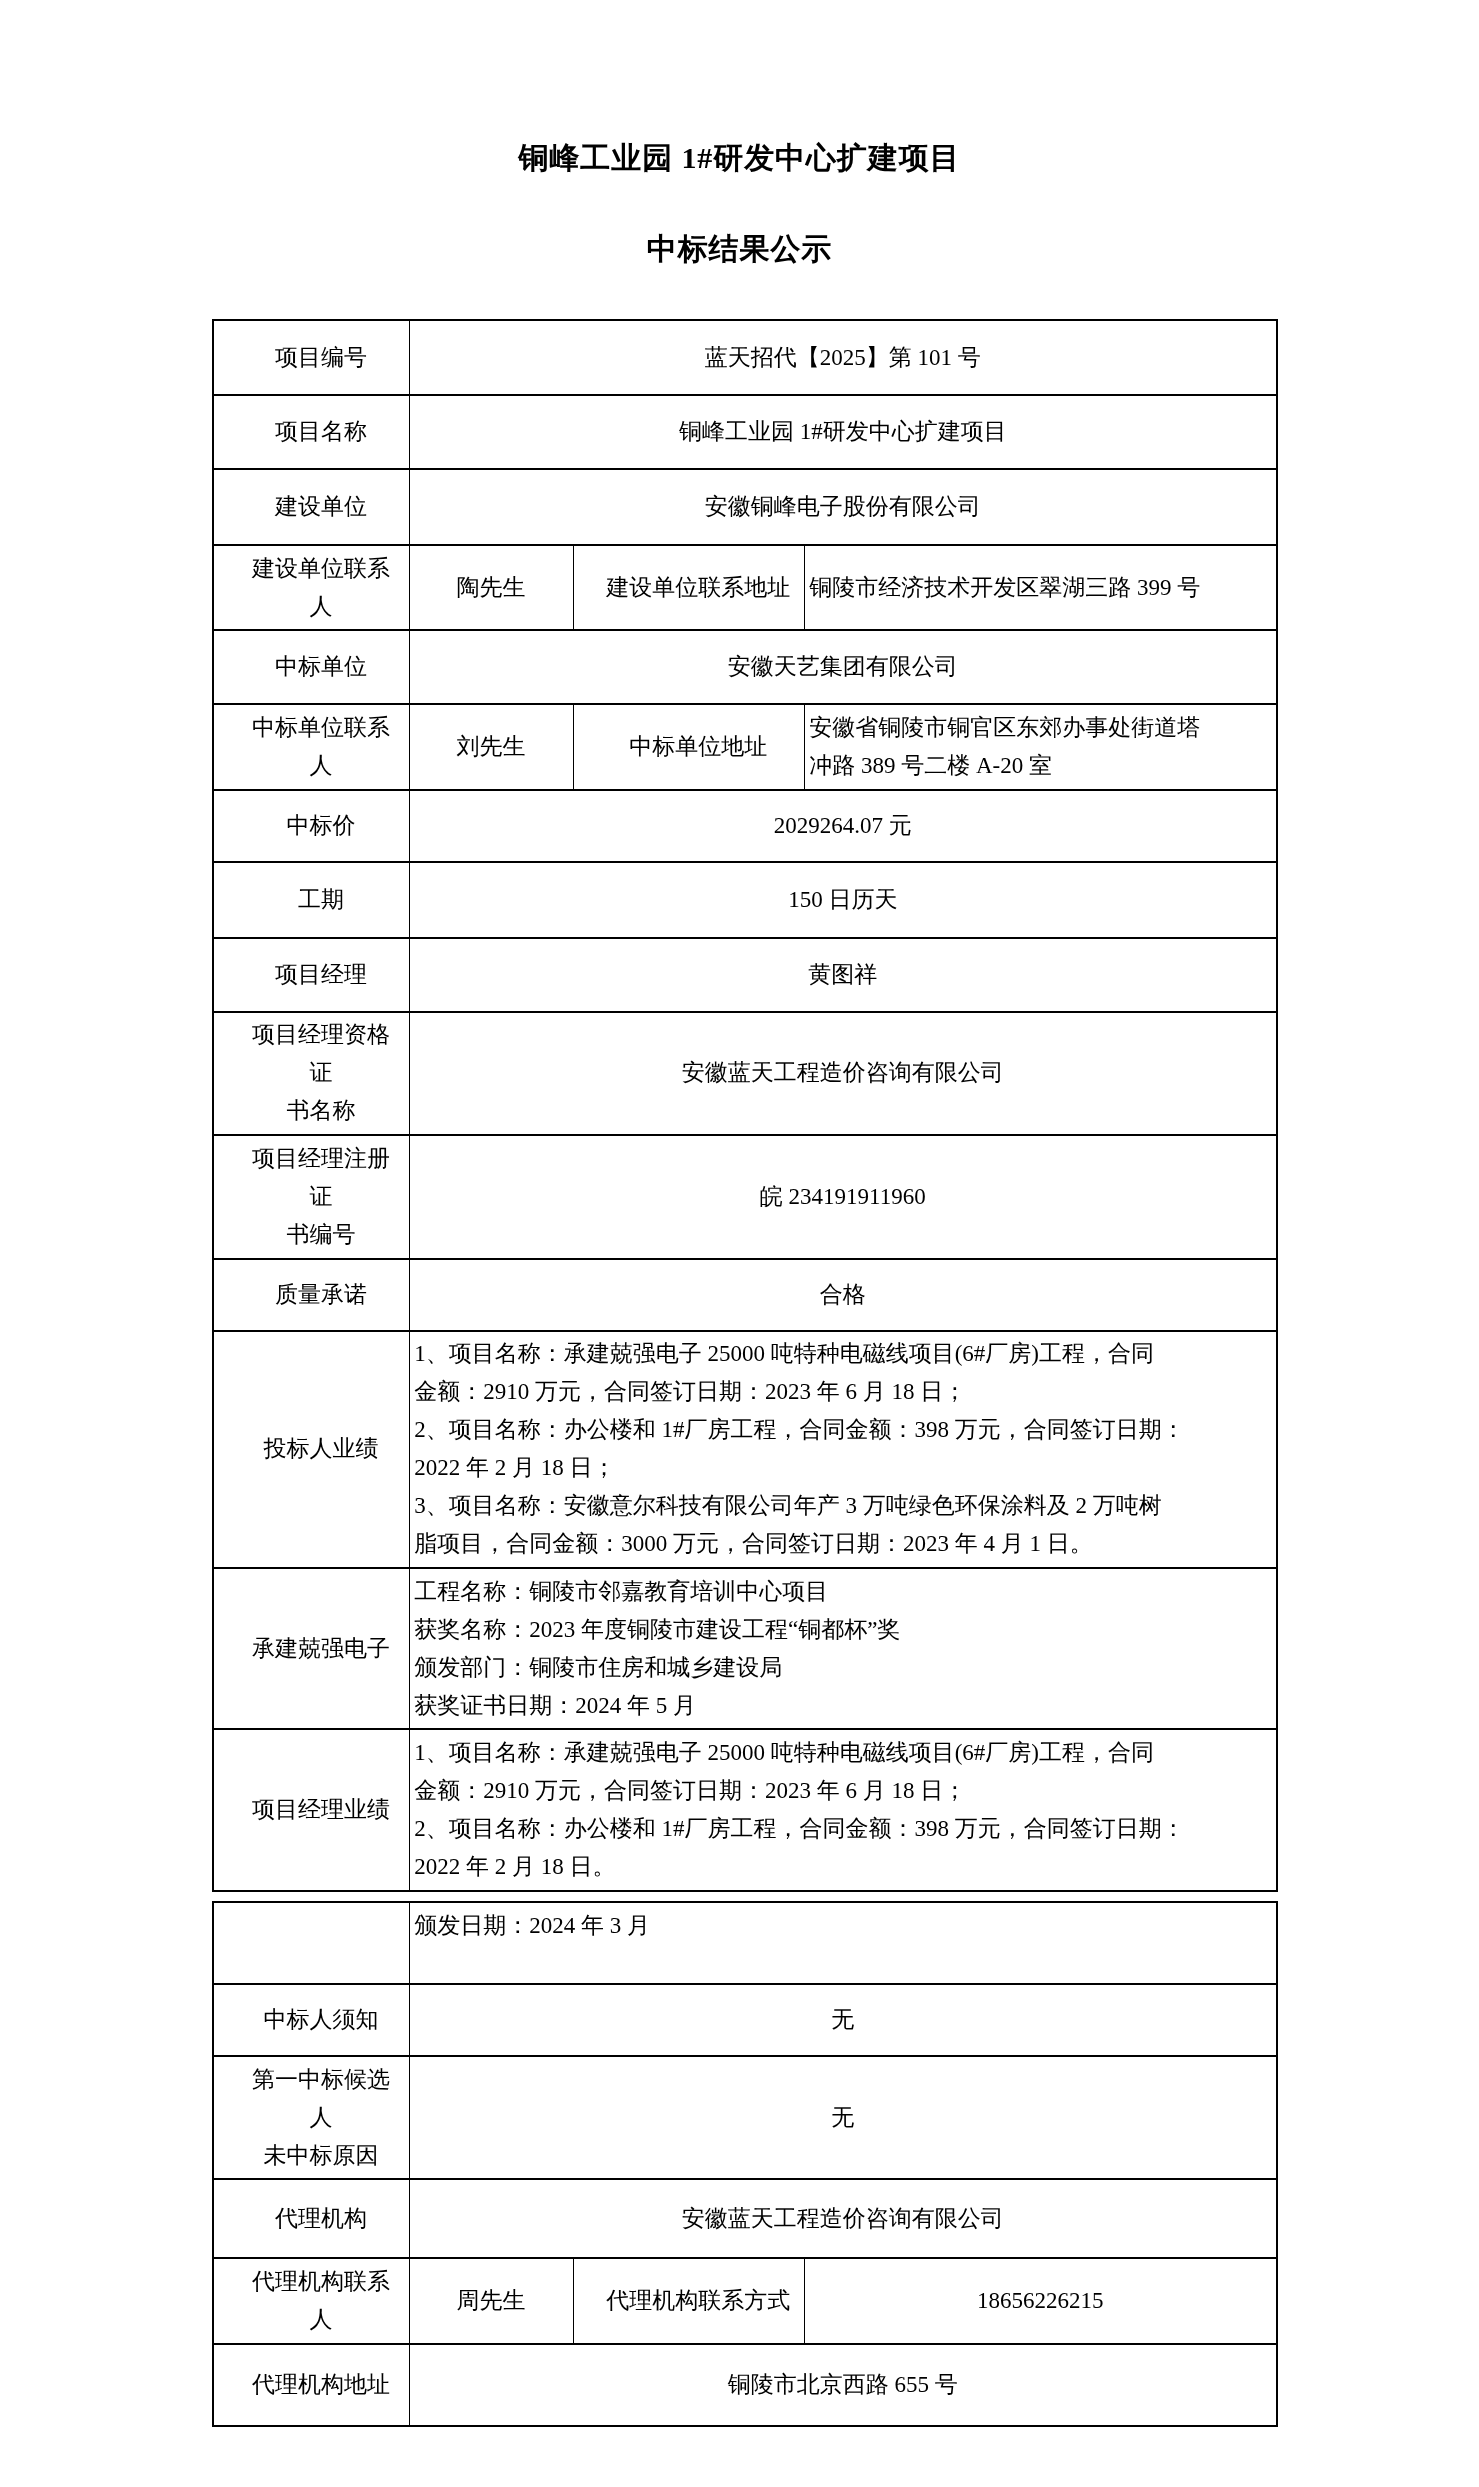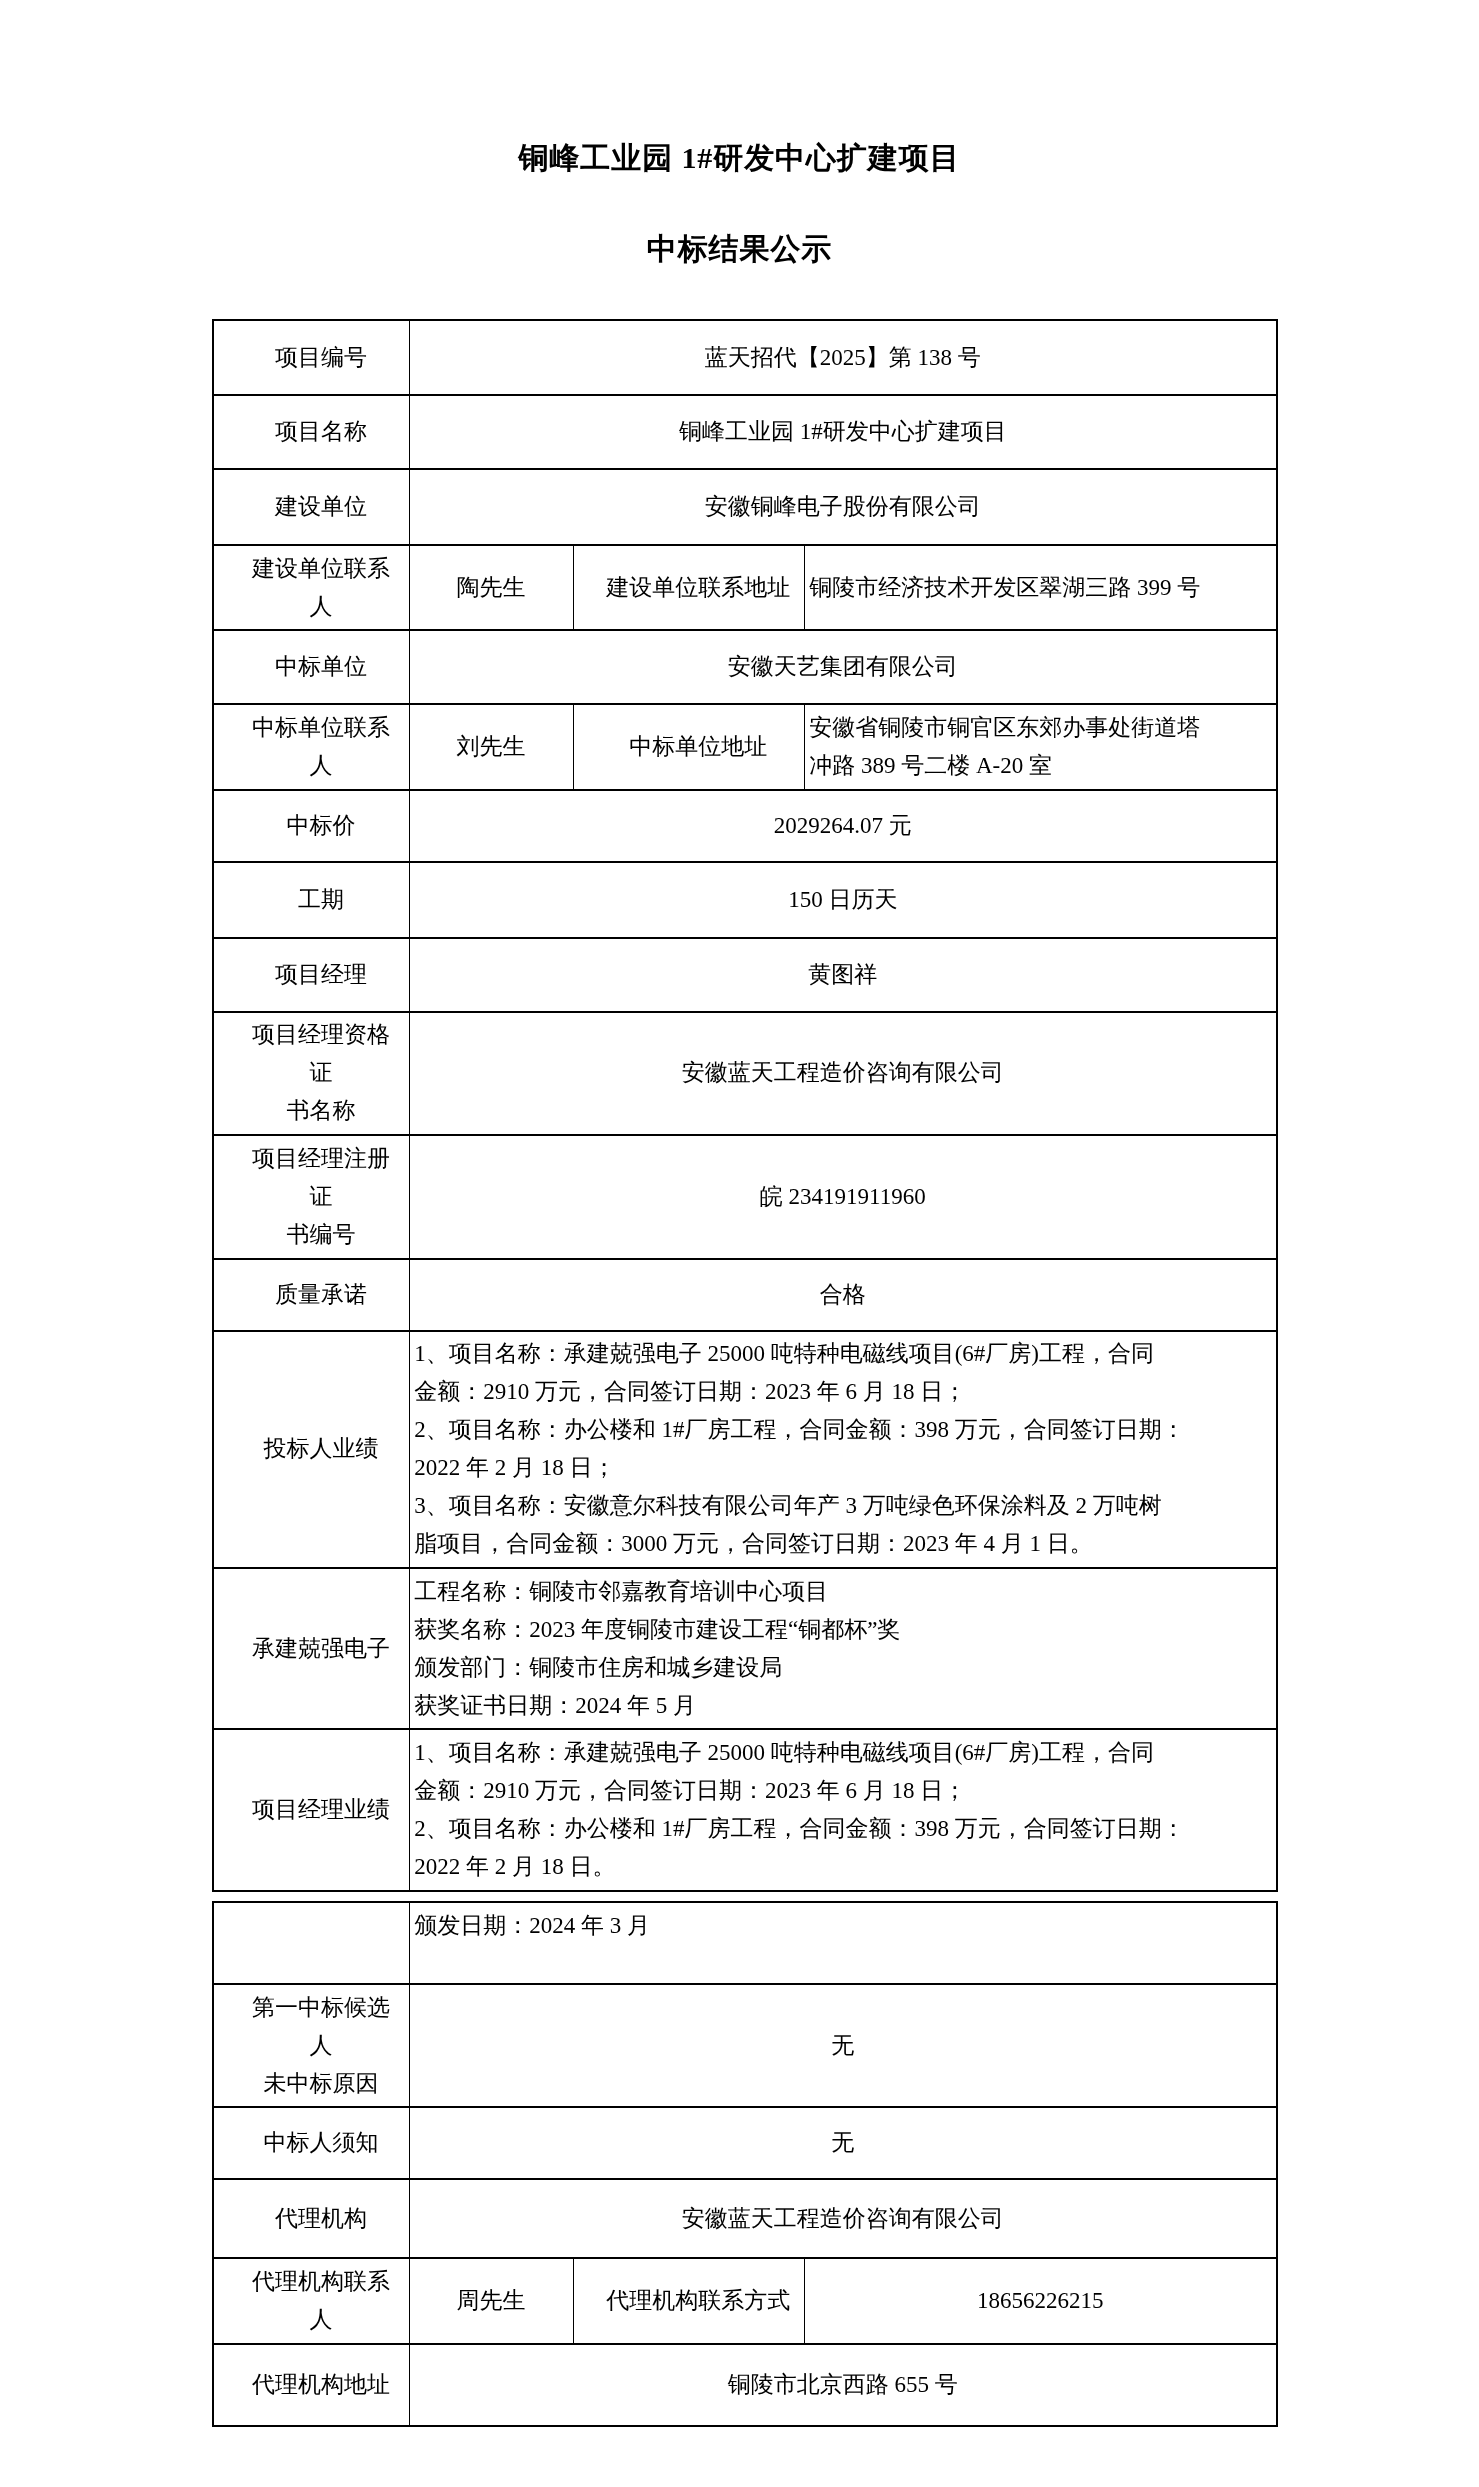--- a/index.html
+++ b/index.html
@@ -70,21 +70,21 @@
   <table class="doc-table t1">
     <colgroup>
         <col class="c1">
         <col class="c2">
         <col class="c3">
         <col class="c4">
       </colgroup>
     <tbody>
       <tr style="height:75px">
         <td class="lbl">项目编号</td>
-        <td class="val" colspan="3">蓝天招代【2025】第 138 号</td>
+        <td class="val" colspan="3">蓝天招代【2025】第 101 号</td>
       </tr>
       <tr style="height:74px">
         <td class="lbl">项目名称</td>
         <td class="val" colspan="3">铜峰工业园 1#研发中心扩建项目</td>
       </tr>
       <tr style="height:76px">
         <td class="lbl">建设单位</td>
         <td class="val" colspan="3">安徽铜峰电子股份有限公司</td>
       </tr>
       <tr style="height:78px">
@@ -161,27 +161,27 @@
         <col class="c1">
         <col class="c2">
         <col class="c3">
         <col class="c4">
       </colgroup>
     <tbody>
       <tr style="height:82px">
         <td class="lbl"></td>
         <td class="val left top" colspan="3">颁发日期：2024 年 3 月</td>
       </tr>
+      <tr style="height:72px">
+        <td class="lbl">中标人须知</td>
+        <td class="val" colspan="3">无</td>
+      </tr>
       <tr style="height:84px">
         <td class="lbl">第一中标候选人
 未中标原因</td>
-        <td class="val" colspan="3">无</td>
-      </tr>
-      <tr style="height:72px">
-        <td class="lbl">中标人须知</td>
         <td class="val" colspan="3">无</td>
       </tr>
       <tr style="height:79px">
         <td class="lbl">代理机构</td>
         <td class="val" colspan="3">安徽蓝天工程造价咨询有限公司</td>
       </tr>
       <tr style="height:76px">
         <td class="lbl">代理机构联系人</td>
         <td class="val">周先生</td>
         <td class="lbl">代理机构联系方式</td>

